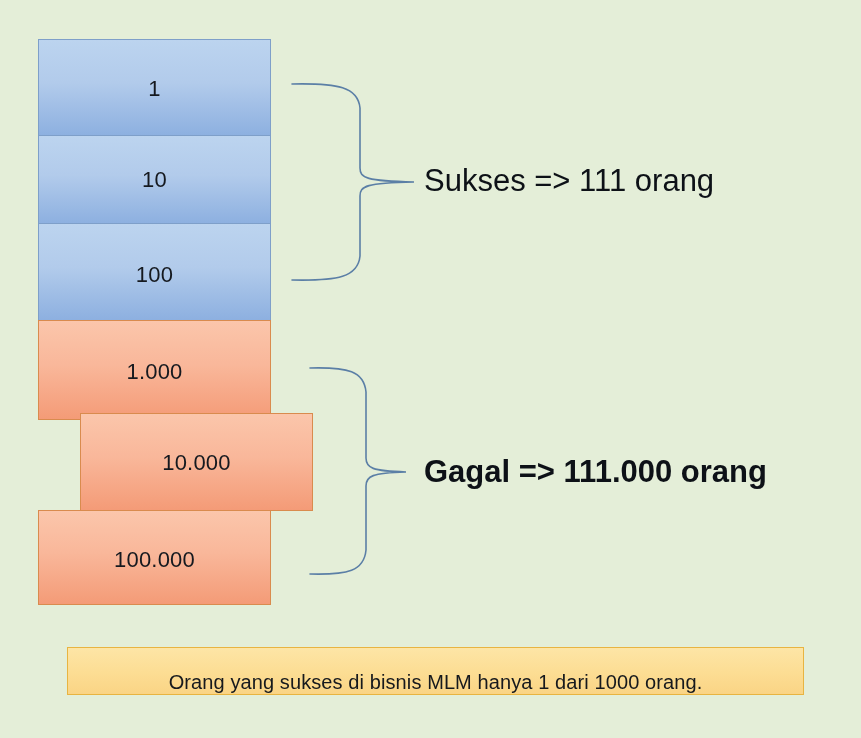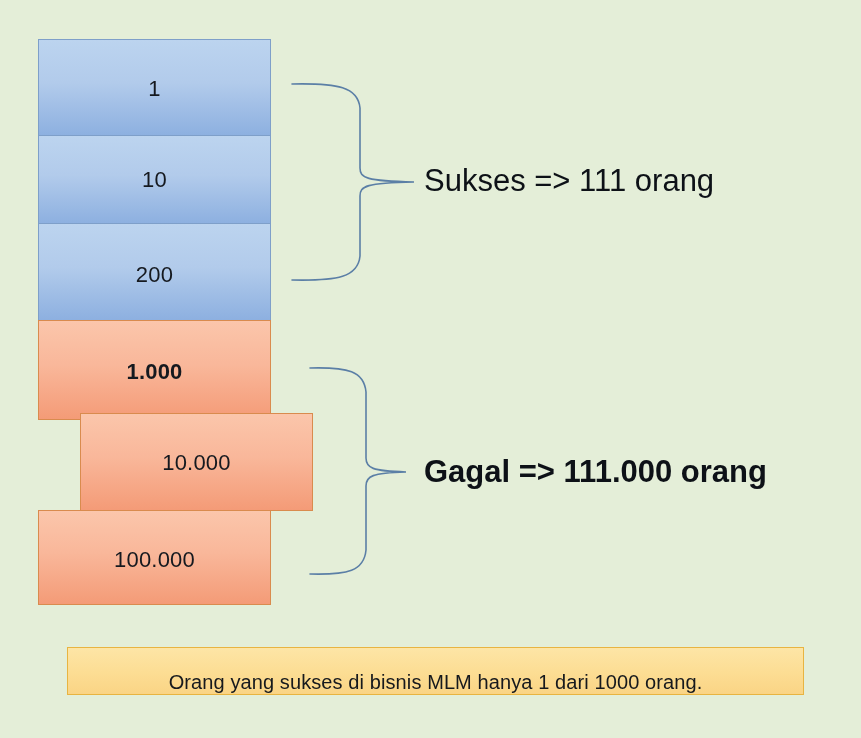--- a/index.html
+++ b/index.html
@@ -44,21 +44,21 @@
     background: linear-gradient(to bottom, #bcd4ef 0%, #b2cbeb 45%, #8db0e0 100%);
     border: 1px solid #7e9fc9;
   }
   .tier-orange {
     background: linear-gradient(to bottom, #fbc6ab 0%, #f9b79a 45%, #f49b77 100%);
     border: 1px solid #d98b4e;
   }
   .tier-1 { top: 0px;   height: 97px; }
   .tier-2 { top: 96px;  height: 89px; }
   .tier-3 { top: 184px; height: 98px; }
-  .tier-4 { top: 281px; height: 100px; font-weight: bold; }
+  .tier-4 { top: 281px; height: 100px; }
   .tier-5 { top: 374px; height: 98px; margin-left: 42px; }
   .tier-6 { top: 471px; height: 95px; }
 
   .tier-1 .tier-label { margin-top: 3px; }
   .tier-2 .tier-label { margin-top: 0px; }
   .tier-3 .tier-label { margin-top: 6px; }
   .tier-4 .tier-label { margin-top: 4px; }
   .tier-5 .tier-label { margin-top: 2px; }
   .tier-6 .tier-label { margin-top: 4px; }
 
@@ -106,21 +106,21 @@
 
     <div class="tier tier-blue tier-1">
       <span class="tier-label">1</span>
     </div>
 
     <div class="tier tier-blue tier-2">
       <span class="tier-label">10</span>
     </div>
 
     <div class="tier tier-blue tier-3">
-      <span class="tier-label">200</span>
+      <span class="tier-label">100</span>
     </div>
 
     <div class="tier tier-orange tier-4">
       <span class="tier-label">1.000</span>
     </div>
 
     <div class="tier tier-orange tier-5">
       <span class="tier-label">10.000</span>
     </div>
 

